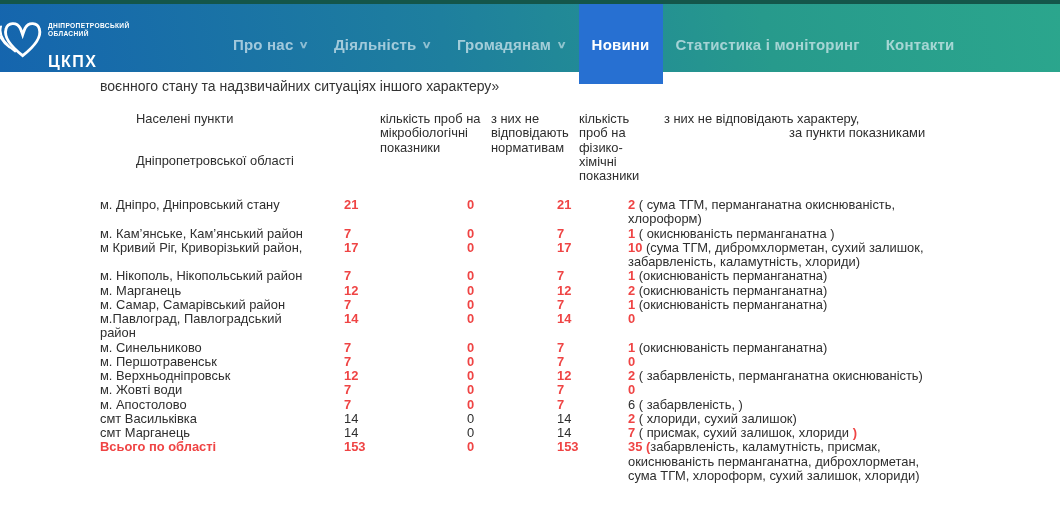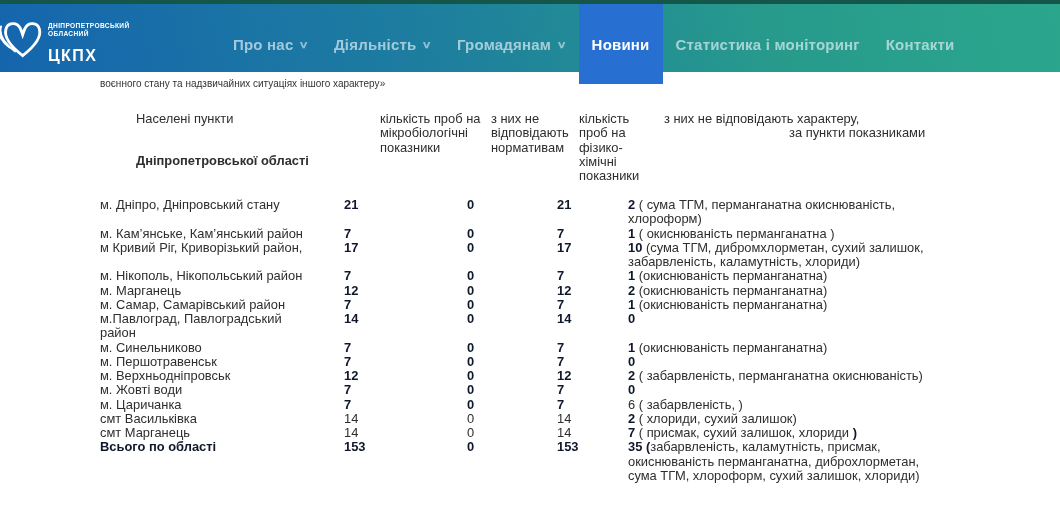--- a/index.html
+++ b/index.html
@@ -12,40 +12,40 @@
   
   .site-header{
     position:absolute;left:0;top:0;width:1060px;height:72px;
     background:linear-gradient(78deg,#1565ae 0%,#1e7f9e 42%,#279a8c 72%,#2ba68d 100%);
   }
   .top-strip{position:absolute;left:0;top:0;width:1060px;height:4px;background:#14564a;}
   .logo{position:absolute;left:0;top:20px;height:42px;display:flex;align-items:center;cursor:pointer;}
   .logo-icon{margin-left:-4px;}
   .logo-text{position:absolute;left:48px;top:2px;color:#ffffff;white-space:nowrap;}
   .logo-l1,.logo-l2{font-size:6.6px;font-weight:bold;letter-spacing:.35px;line-height:7.6px;}
-  .logo-l3{font-size:16px;font-weight:bold;letter-spacing:1.4px;line-height:18px;margin-top:10px;}
+  .logo-l3{font-size:16px;font-weight:bold;letter-spacing:1.4px;line-height:18px;margin-top:16px;}
   .nav{position:absolute;left:220px;top:4px;height:80px;display:flex;align-items:stretch;}
   .nav-item{
     display:flex;align-items:center;padding:0 13px;
     color:rgba(226,240,246,0.68);font-size:15px;font-weight:bold;
     letter-spacing:.2px;cursor:pointer;white-space:nowrap;
   }
   .nav-item.active{background:#2770d2;color:#ffffff;}
   .nav-chevron{font-size:10px;margin-left:7px;transform:scaleX(1.4);opacity:.85;}
   
-  .subtitle{position:absolute;left:100px;top:78px;font-size:10px;color:#333;}
+  .subtitle{position:absolute;left:100px;top:78px;font-size:14px;color:#333;}
   .watertable{position:absolute;left:100px;top:112px;font-size:12.9px;line-height:14.25px;color:#2e2e2e;}
   .trow{display:grid;grid-template-columns:244px 111px 88px 85px 412px;}
   .thead-row{height:86px;margin-left:36px;}
   .cell{white-space:normal;}
   .c-name{padding-right:24px;}
   .pad3{padding-left:12px;}
   .pad4{padding-left:14px;}
-  .b{font-weight:bold;color:#0f172a;}
-  .h-line2{margin-top:28px;font-weight:bold;}
+  .b{font-weight:bold;color:#ef4444;}
+  .h-line2{margin-top:28px;}
   .h5-line2{padding-left:125px;}
 </style>
 </head>
 <body>
 
 <div class="site-header">
   <div class="logo">
     <span class="logo-icon">
       <svg width="50" height="42" viewBox="0 0 60 50">
         <g fill="none" stroke="#ffffff" stroke-linecap="round">
@@ -175,21 +175,21 @@
         <div class="cell "><span class="b">2</span> ( забарвленість, перманганатна окиснюваність)</div>
       </div>
       <div class="trow">
         <div class="cell c-name">м. Жовті води</div>
         <div class="cell b">7</div>
         <div class="cell pad3 b">0</div>
         <div class="cell pad4 b">7</div>
         <div class="cell "><span class="b">0</span></div>
       </div>
       <div class="trow">
-        <div class="cell c-name">м. Царичанка</div>
+        <div class="cell c-name">м. Апостолово</div>
         <div class="cell b">7</div>
         <div class="cell pad3 b">0</div>
         <div class="cell pad4 b">7</div>
         <div class="cell "><span>6</span> ( забарвленість, )</div>
       </div>
       <div class="trow">
         <div class="cell c-name">смт Васильківка</div>
         <div class="cell ">14</div>
         <div class="cell pad3">0</div>
         <div class="cell pad4">14</div>

